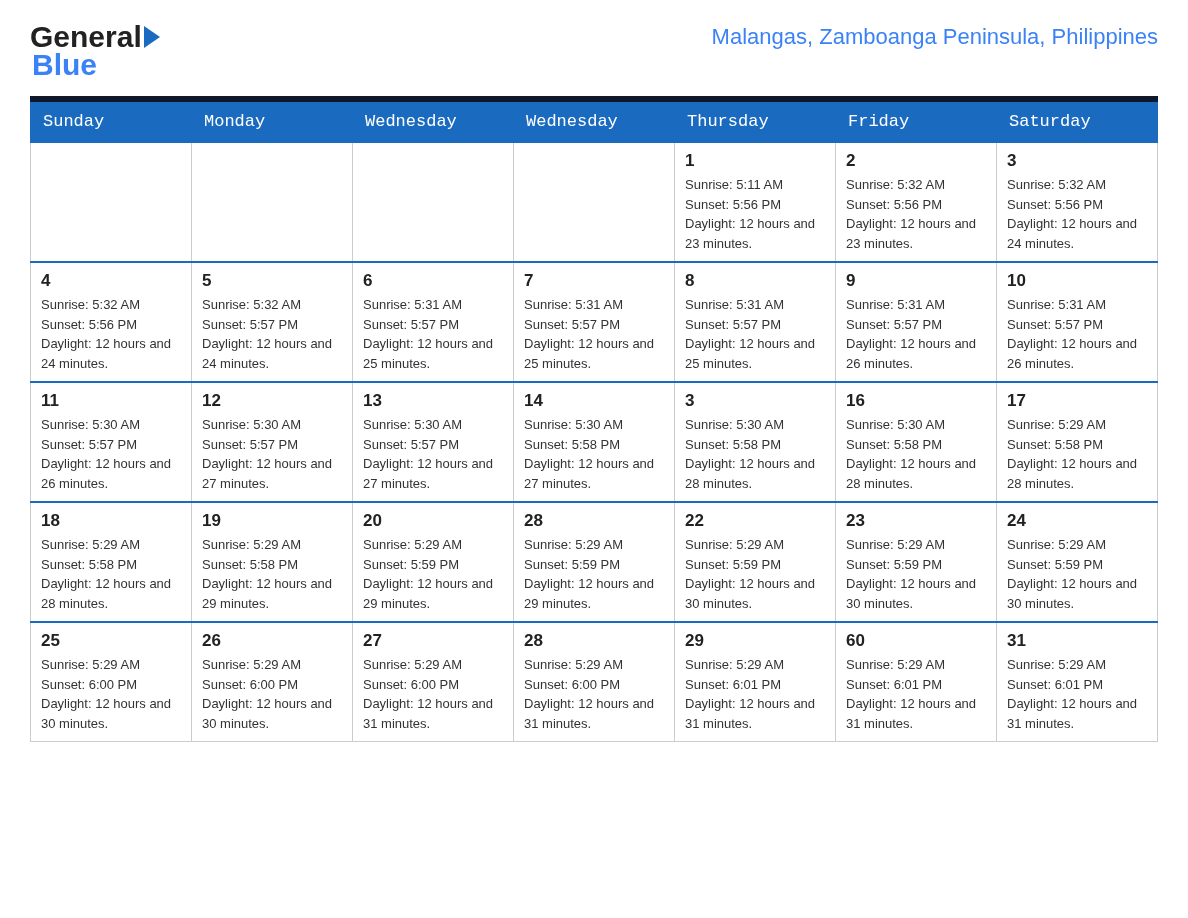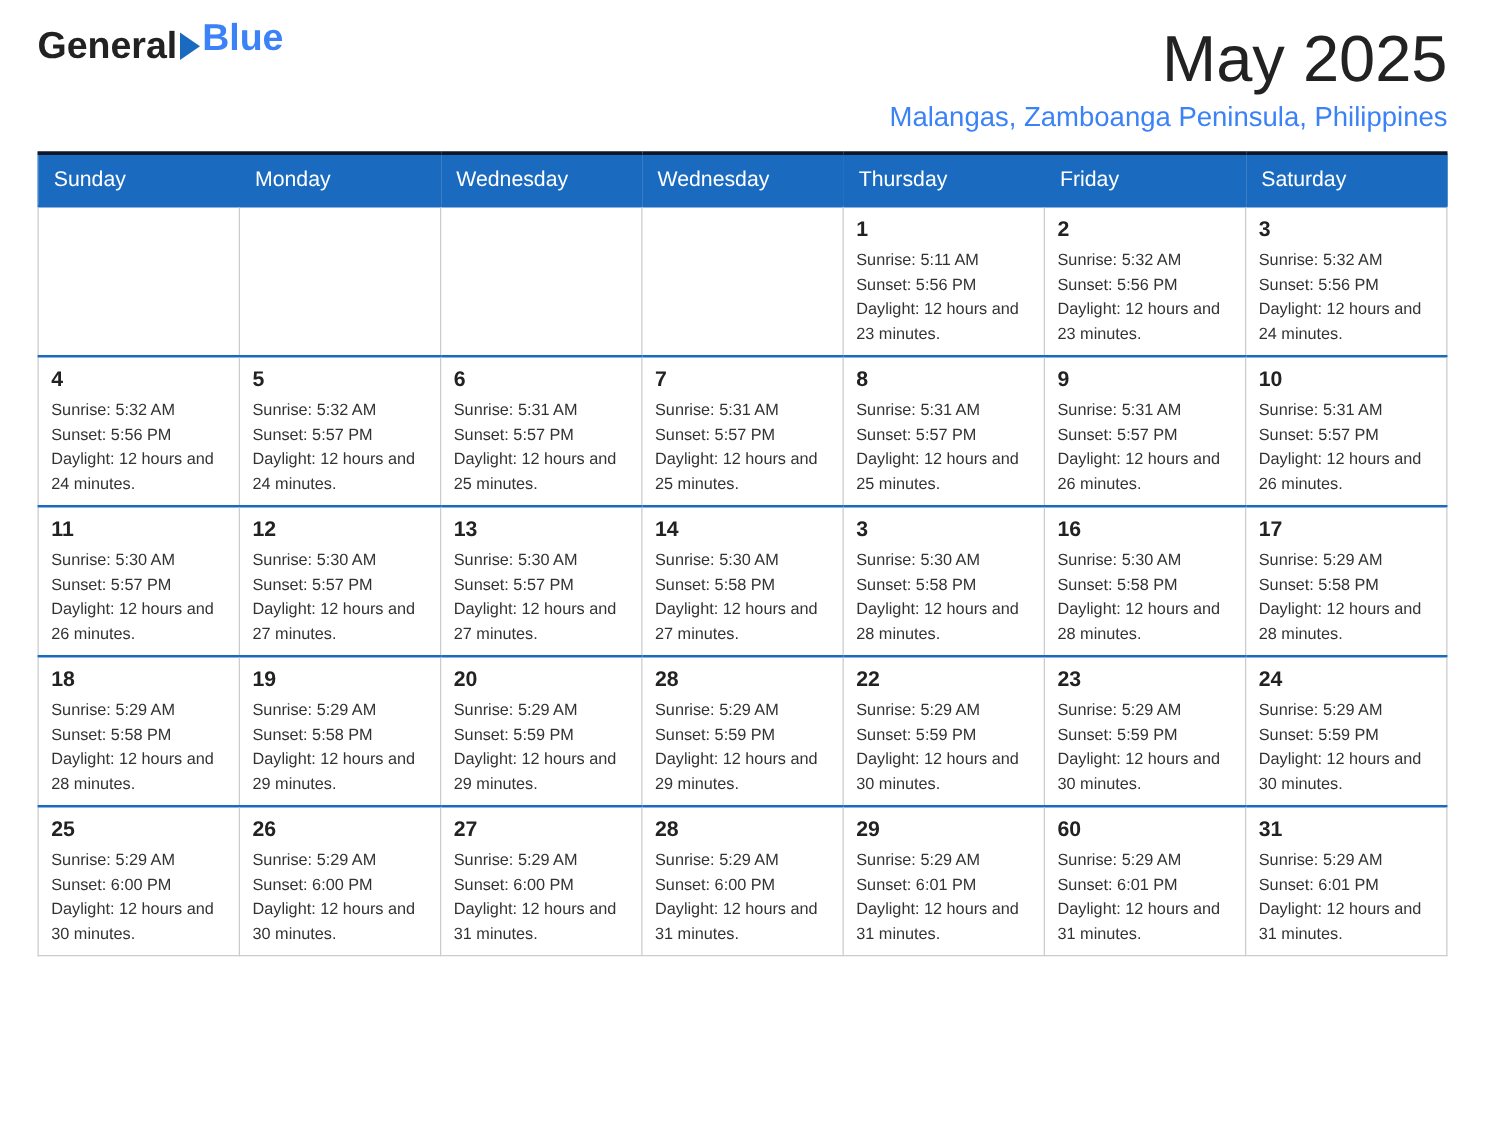--- a/index.html
+++ b/index.html
@@ -63,21 +63,22 @@
     }
     .calendar td .day-info {
       font-size: 13px;
       color: #333;
       line-height: 1.5;
     }
     .calendar tr td {
       border-top: 2px solid #1a6bbf;
     }
     .calendar thead tr th {
-      border-top: 3px solid #0f172a;
+      border-top: 6px solid #0f172a;
+      font-family: Liberation Mono, monospace;
     }
     .empty-cell {
       background: #fff;
     }
     .logo-general {
       font-size: 30px;
       font-weight: bold;
       color: #222;
     }
     .logo-arrow {
@@ -85,21 +86,21 @@
       width: 0;
       height: 0;
       border-style: solid;
       border-width: 11px 0 11px 16px;
       border-color: transparent transparent transparent #1a6bbf;
       margin-left: 2px;
       vertical-align: middle;
     }
     .logo-wrap {
       display: flex;
-      flex-direction: row;
+      flex-direction: column;
       align-items: flex-start;
     }
     .logo-line1 {
       display: flex;
       align-items: center;
     }
     .logo-line2 {
       font-size: 30px;
       font-weight: bold;
       color: #3b82f6;
@@ -112,21 +113,20 @@
 
 <div class="header">
   <div class="logo-wrap">
     <div class="logo-line1">
       <span class="logo-general">General</span>
       <span class="logo-arrow"></span>
     </div>
     <div class="logo-line2">Blue</div>
   </div>
   <div class="title-section">
-    <div class="month-title">May 2025</div>
     <div class="location-title">Malangas, Zamboanga Peninsula, Philippines</div>
   </div>
 </div>
 
 <table class="calendar">
   <thead>
     <tr>
     <th>Sunday</th>
         <th>Monday</th>
         <th>Wednesday</th>

